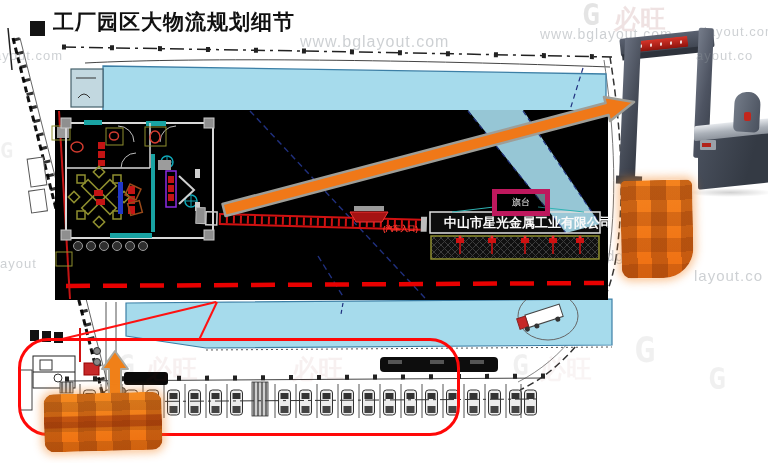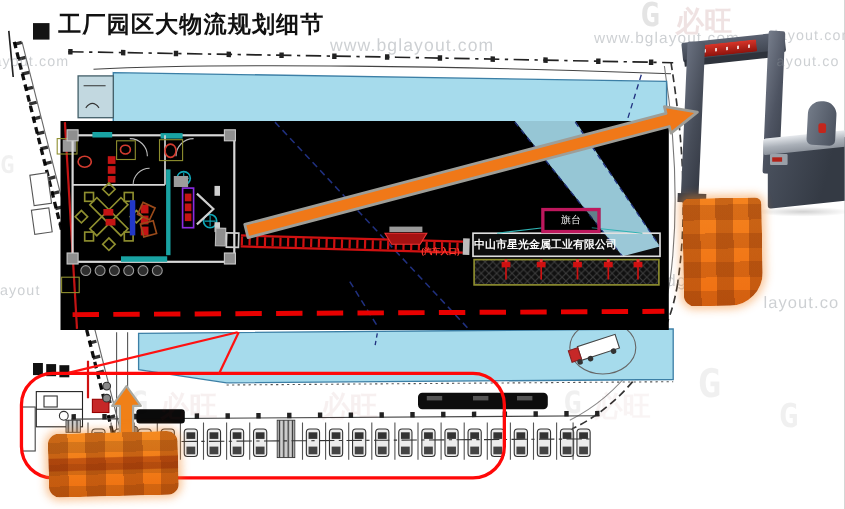--- a/index.html
+++ b/index.html
@@ -9,34 +9,34 @@
   .plan{z-index:1;}
   .draw{z-index:5;}
 
   
   .title-row{position:absolute;left:30px;top:8px;z-index:8;display:flex;align-items:flex-end;gap:8px;}
   .title-bullet{width:15px;height:15px;background:#141414;}
   .title-text{font-size:21px;font-weight:700;color:#111;letter-spacing:1px;white-space:nowrap;}
 
   
   .wm{position:absolute;z-index:2;color:#8a9198;opacity:.42;letter-spacing:1px;white-space:nowrap;font-size:15px;}
-  .wm-over{z-index:6;margin-left:10px;}
+  .wm-over{z-index:6;}
   .logoG{position:absolute;z-index:2;font-family:"DejaVu Sans Mono",monospace;font-weight:800;
          color:#000;opacity:.055;line-height:1;}
   .ghost{position:absolute;z-index:2;color:#7f1d1d;opacity:.06;font-weight:700;font-size:26px;white-space:nowrap;}
 
   
   .hl-rect{position:absolute;left:18px;top:338px;width:436px;height:92px;border:3.5px solid #FF0808;
            border-radius:30px;z-index:4;background:transparent;}
 
   
   .lbl{position:absolute;z-index:6;}
-  .company{left:412px;top:214px;width:168px;height:17px;text-align:center;color:#fafafa;
-           font-size:10px;font-weight:700;white-space:nowrap;line-height:17px;}
-  .flagbox{left:492px;top:189px;width:48px;height:17px;border:3px solid #be185d;color:#f0f0f0;
+  .company{left:444px;top:214px;width:168px;height:17px;text-align:center;color:#fafafa;
+           font-size:13px;font-weight:700;white-space:nowrap;line-height:17px;}
+  .flagbox{left:492px;top:189px;width:48px;height:17px;border:5px solid #be185d;color:#f0f0f0;
            font-size:9px;text-align:center;line-height:16px;background:rgba(0,0,0,.35);}
   .carent{left:339px;top:224px;color:#FF3B30;font-size:7.5px;font-weight:700;letter-spacing:0;margin-left:44px;}
 
   
   .redact{position:absolute;z-index:7;}
   .redact-r{left:621px;top:180px;width:72px;height:98px;border-radius:6px 6px 30px 10px;transform:rotate(-1deg);
     background:
       repeating-linear-gradient(90deg, rgba(120,45,8,.35) 0 16px, rgba(0,0,0,0) 16px 30px),
       repeating-linear-gradient(0deg, rgba(150,60,10,.30) 0 14px, rgba(0,0,0,0) 14px 26px),
       linear-gradient(#f5831e,#ef6f12);

